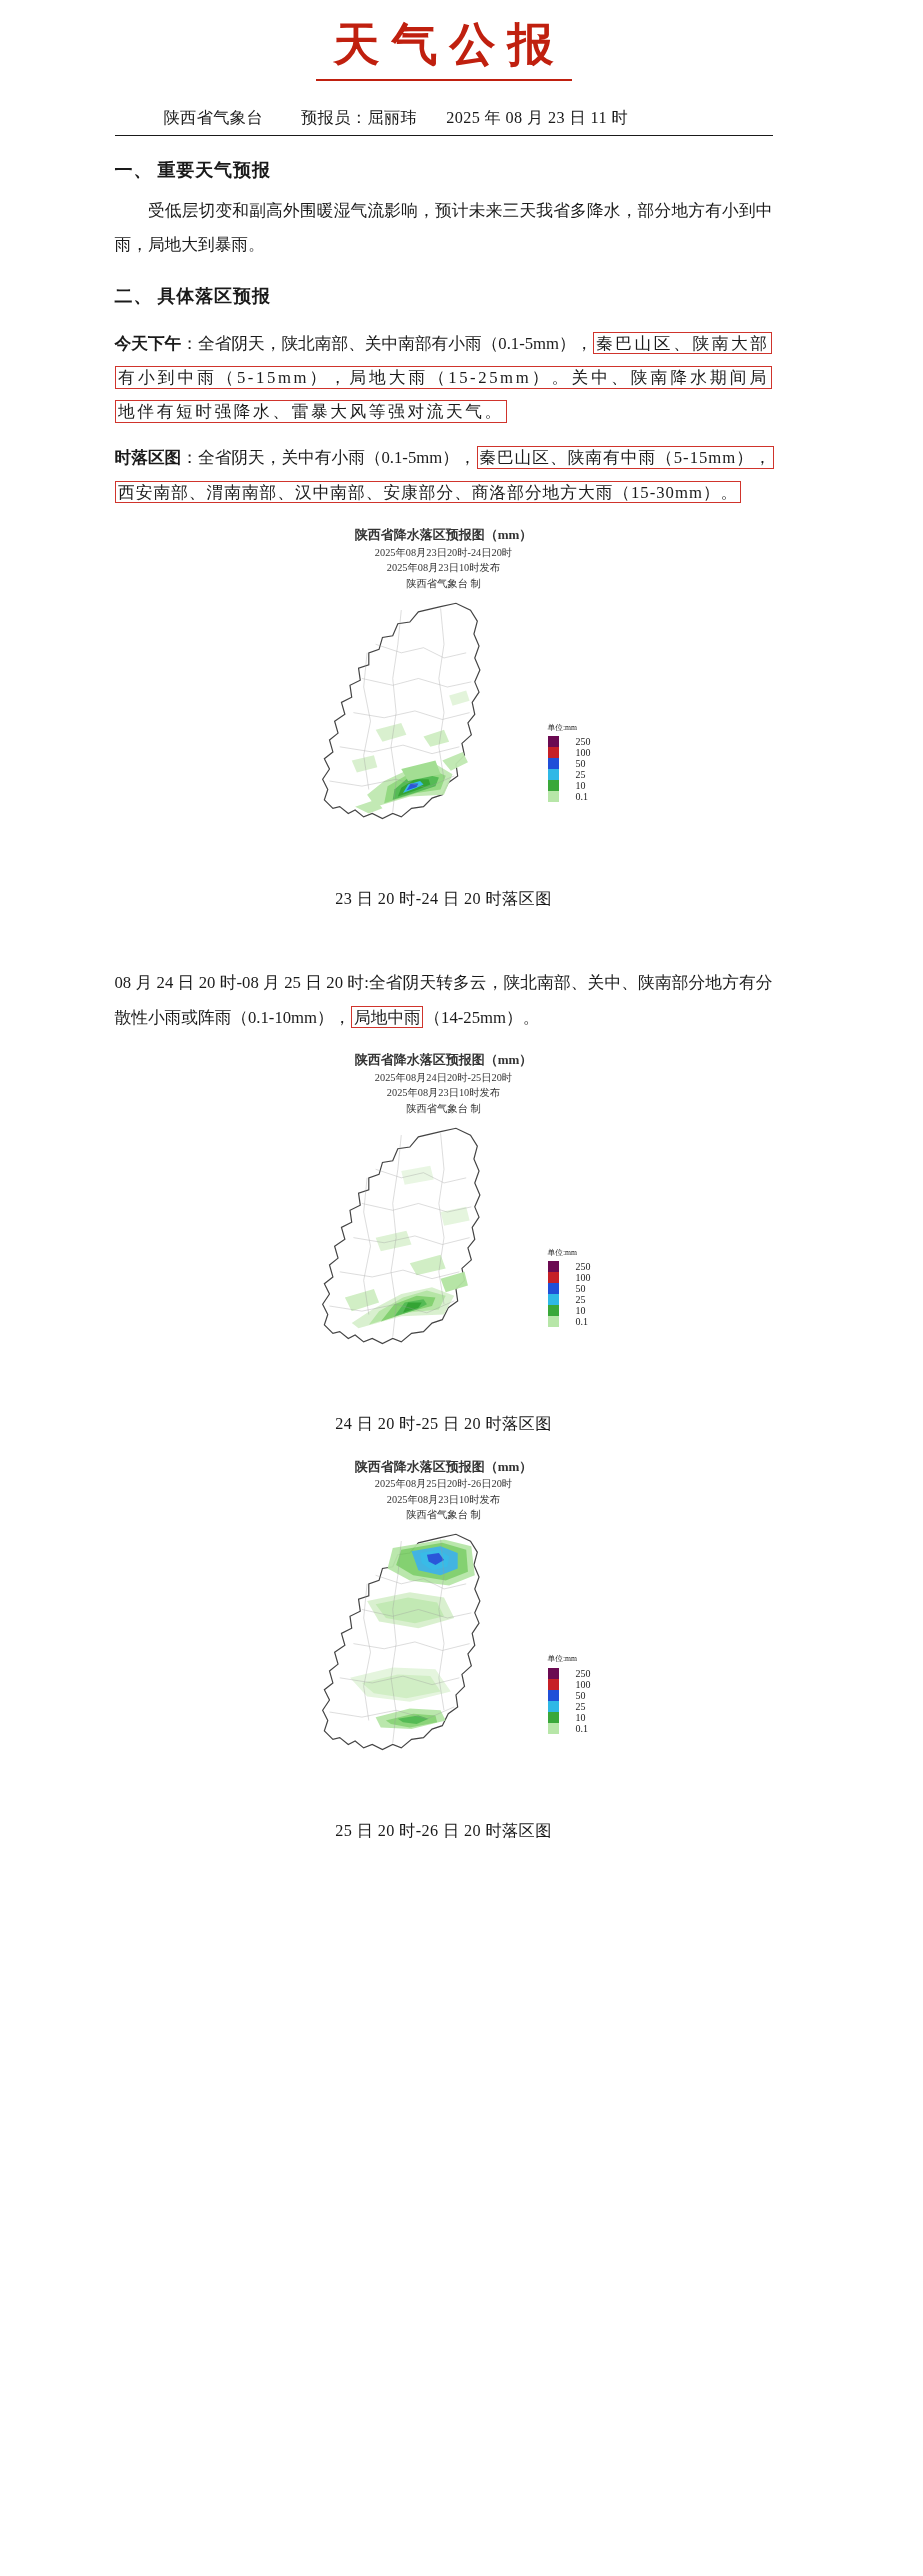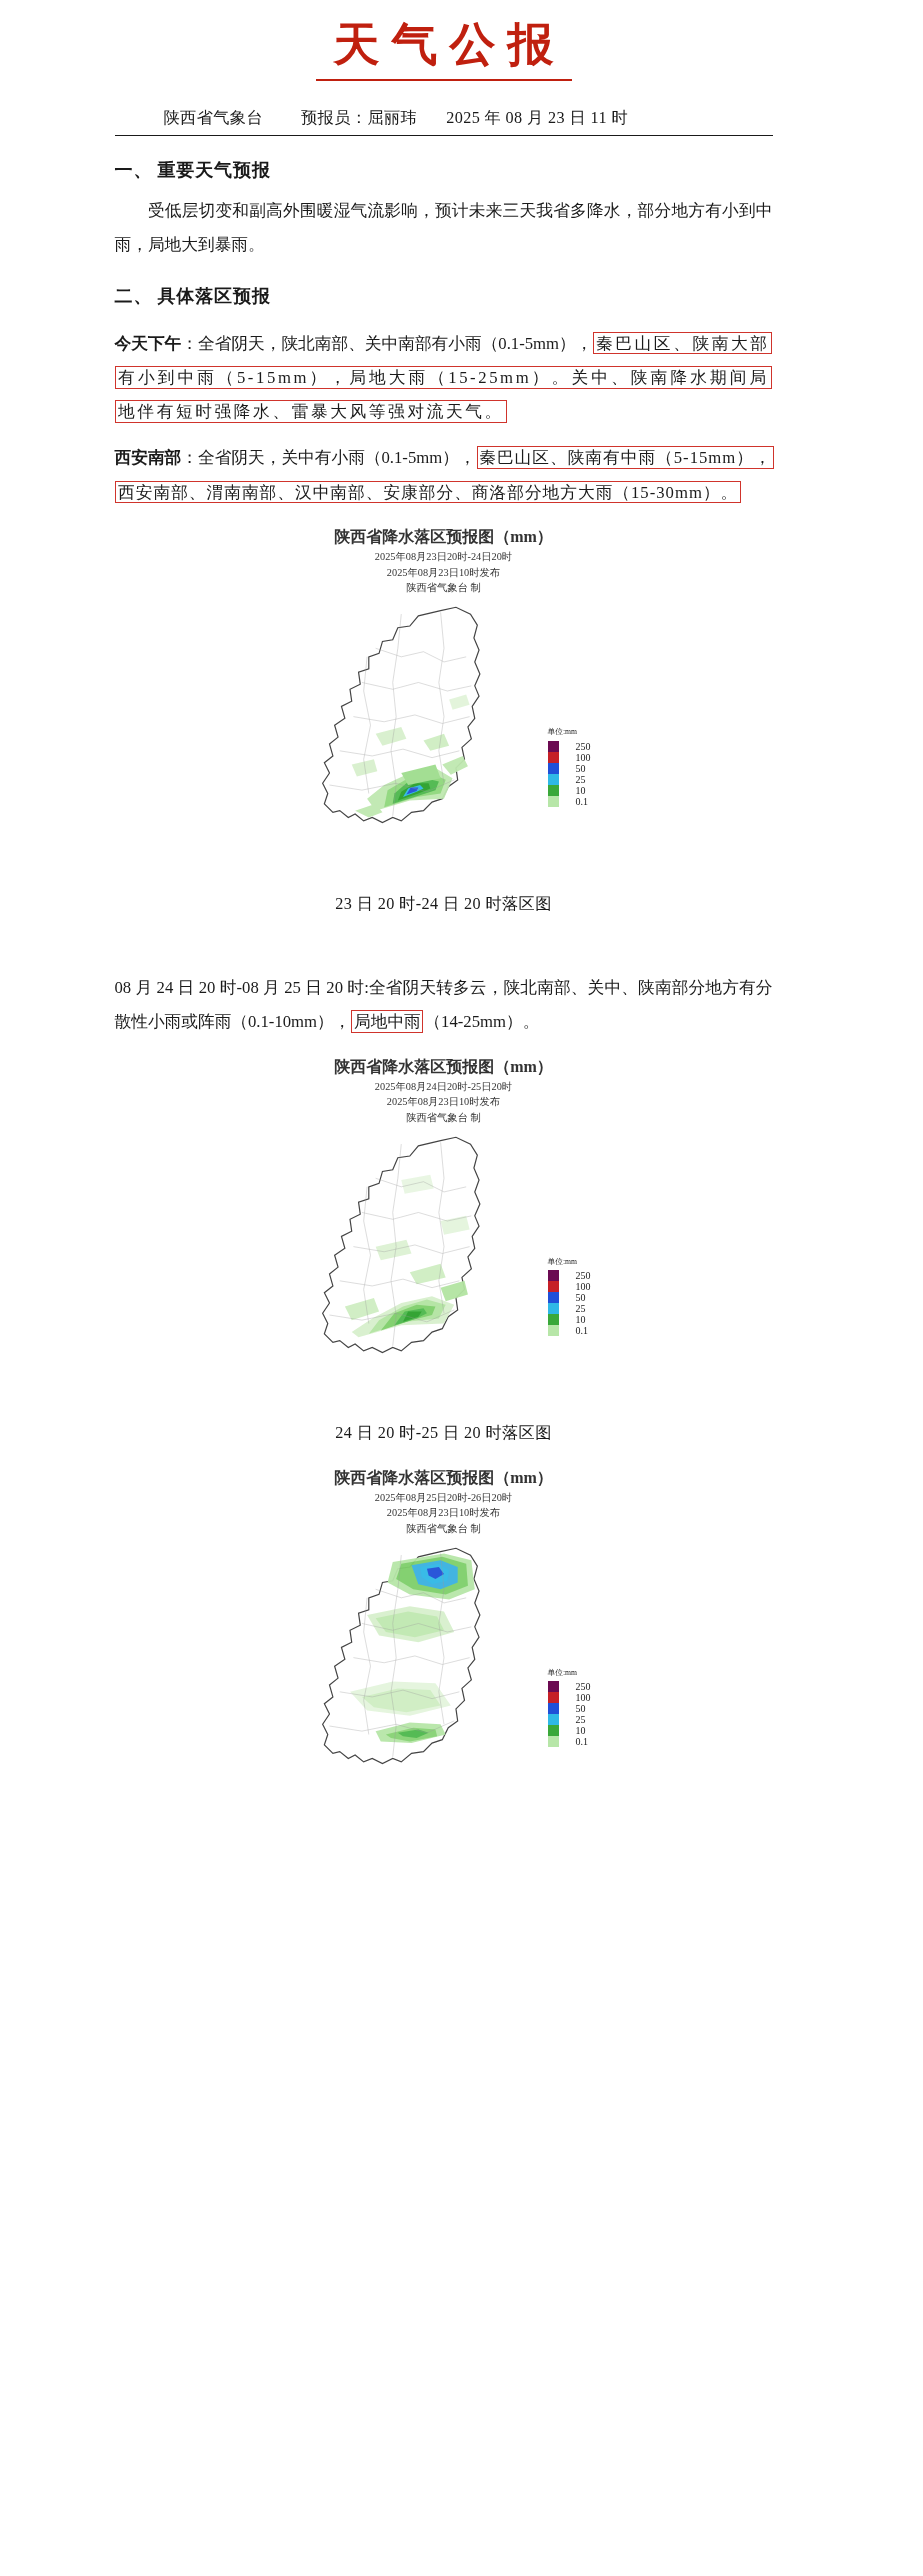--- a/index.html
+++ b/index.html
@@ -104,21 +104,21 @@
     margin: 15.4px auto 0 auto;
     width: 658px;
     text-align: center;
   }
   .fig-head {
     font-size: 10.3px;
     line-height: 1.5;
     color: #333;
     margin-bottom: 1.7px;
   }
-  .fig-head .l1 { font-weight: bold; font-size: 16px; }
+  .fig-head .l1 { font-weight: bold; font-size: 13px; }
   .map-canvas {
     position: relative;
     width: 342px;
     height: 282px;
     margin: 0 auto;
   }
   .map-svg { display: block; }
   .legend {
     position: absolute;
     right: 12px;
@@ -180,21 +180,21 @@
     <div class="h2">
       <span class="num">二、</span><span>具体落区预报</span>
     </div>
 
     <p class="flat">
       <span class="lbl-bold">今天下午</span><span>：全省阴天，陕北南部、关中南部有小雨（0.1-5mm），</span><span class="hl spread">秦巴山区、陕南大部有小到中雨（5-15mm），局地大雨（15-25mm）。关中、陕南降水期间局地伴有短时强降水、雷暴大风等强对流天气。</span>
     </p>
 
 
     <p class="flat">
-      <span class="lbl-bold">西安南部</span><span>：全省阴天，关中有小雨（0.1-5mm），</span><span class="hl spread2">秦巴山区、陕南有中雨（5-15mm），西安南部、渭南南部、汉中南部、安康部分、商洛部分地方大雨（15-30mm）。</span>
+      <span class="lbl-bold">时落区图</span><span>：全省阴天，关中有小雨（0.1-5mm），</span><span class="hl spread2">秦巴山区、陕南有中雨（5-15mm），西安南部、渭南南部、汉中南部、安康部分、商洛部分地方大雨（15-30mm）。</span>
     </p>
 
     <div class="figure">
       <div class="fig-head">
         <div class="l1">陕西省降水落区预报图（mm）</div>
         <div>2025年08月23日20时-24日20时</div>
         <div>2025年08月23日10时发布</div>
         <div>陕西省气象台 制</div>
       </div>
       <div class="map-canvas">
@@ -391,17 +391,18 @@
               <div>250</div>
               <div>100</div>
               <div>50</div>
               <div>25</div>
               <div>10</div>
               <div>0.1</div>
             </span>
           </div>
         </div>
       </div>
+      <div class="fig-caption">25 日 20 时-26 日 20 时落区图</div>
     </div>
 
   </div>
 </div>
 
 
 </body></html>

